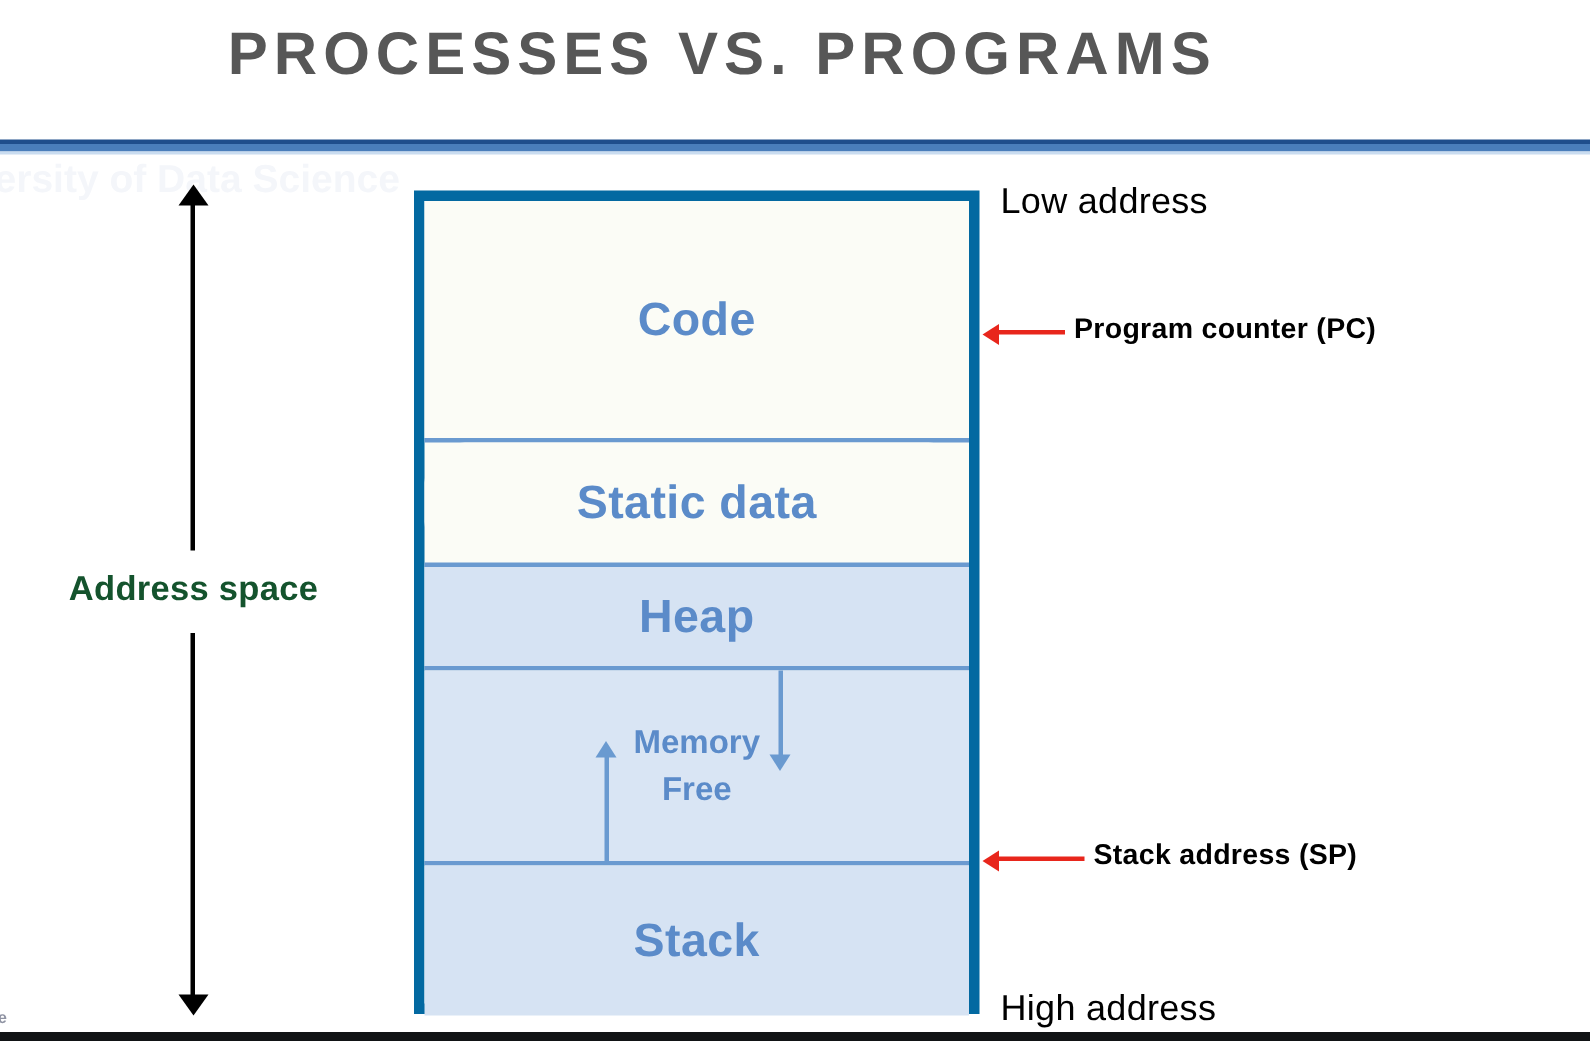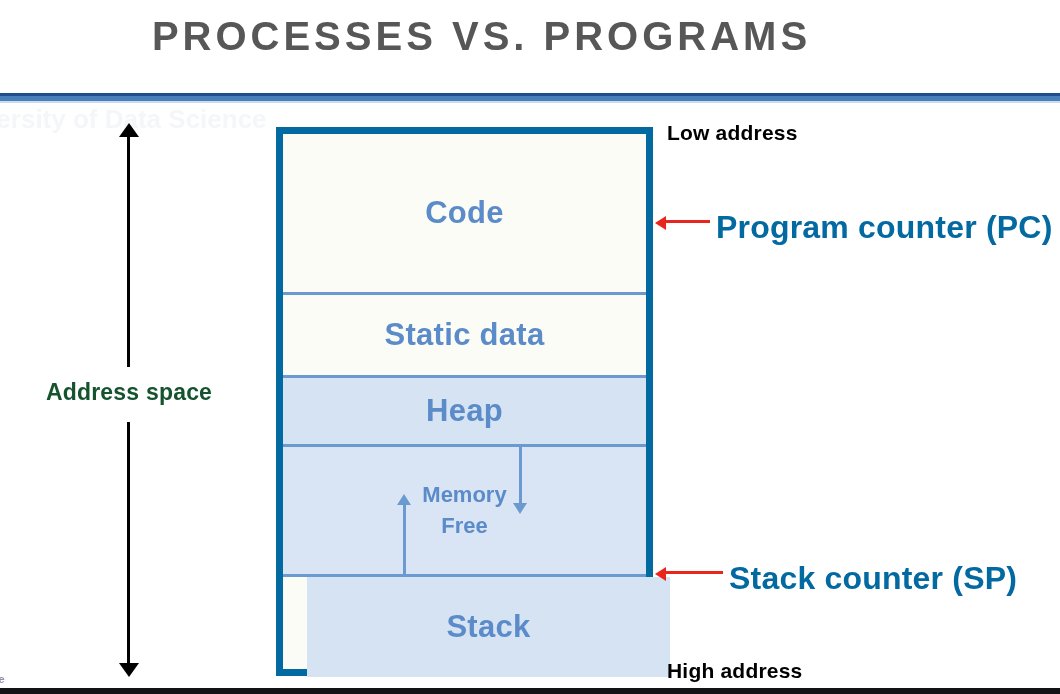--- a/index.html
+++ b/index.html
@@ -161,21 +161,21 @@
     width: 100%;
     height: 3px;
     background: #6a9ad0;
   }
 
   
   .seg-code    { top: 0px;   height: 158px; background: #fbfcf6; }
   .seg-static  { top: 161px; height: 80px;  background: #fbfcf6; border-radius: 27px; }
   .seg-heap    { top: 244px; height: 66px;  background: #d6e3f3; }
   .seg-free    { top: 313px; height: 127px; background: #d9e5f4; }
-  .seg-stack   { top: 443px; height: 100px; background: #d6e3f3; margin-left: 24px; }
+  .seg-stack   { top: 443px; height: 100px; background: #d6e3f3; }
 
   .div-1 { top: 158px; }
   .div-2 { top: 241px; }
   .div-3 { top: 310px; }
   .div-4 { top: 440px; }
 
   
   .free-label {
     position: absolute;
     left: 0; top: 32px;
@@ -212,34 +212,34 @@
     left: 114px; top: 47px;
     width: 0; height: 0;
     border-left: 7px solid transparent;
     border-right: 7px solid transparent;
     border-bottom: 11px solid #6a9ad0;
   }
 
   
   .addr-note {
     position: absolute;
-    font-size: 21px;
-    font-weight: bold;
+    font-size: 24px;
+    font-weight: normal;
     color: #000000;
     white-space: nowrap;
     letter-spacing: 0.2px;
   }
   .note-low  { left: 667px; top: 121px; }
   .note-high { left: 667px; top: 659px; }
 
   .ptr-label {
     position: absolute;
-    font-size: 32px;
-    font-weight: bold;
-    color: #0369a1;
+    font-size: 19px;
+    font-weight: bold;
+    color: #000000;
     white-space: nowrap;
     letter-spacing: 0.2px;
   }
   .ptr-pc { left: 716px; top: 209px; }
   .ptr-sp { left: 729px; top: 560px; }
 
   .red-arrow-stem {
     position: absolute;
     height: 3px;
     background: #e8261c;
@@ -313,21 +313,21 @@
 
   <div class="addr-note note-low">Low address</div>
   <div class="addr-note note-high">High address</div>
 
   <div class="red-arrow-head pc-head"></div>
   <div class="red-arrow-stem pc-stem"></div>
   <div class="ptr-label ptr-pc">Program counter (PC)</div>
 
   <div class="red-arrow-head sp-head"></div>
   <div class="red-arrow-stem sp-stem"></div>
-  <div class="ptr-label ptr-sp">Stack counter (SP)</div>
+  <div class="ptr-label ptr-sp">Stack address (SP)</div>
 
   <div class="watermark">
     <div>rsity</div>
     <div>ata Science</div>
   </div>
 
   <div class="bottom-rule"></div>
 
 </div>
 

